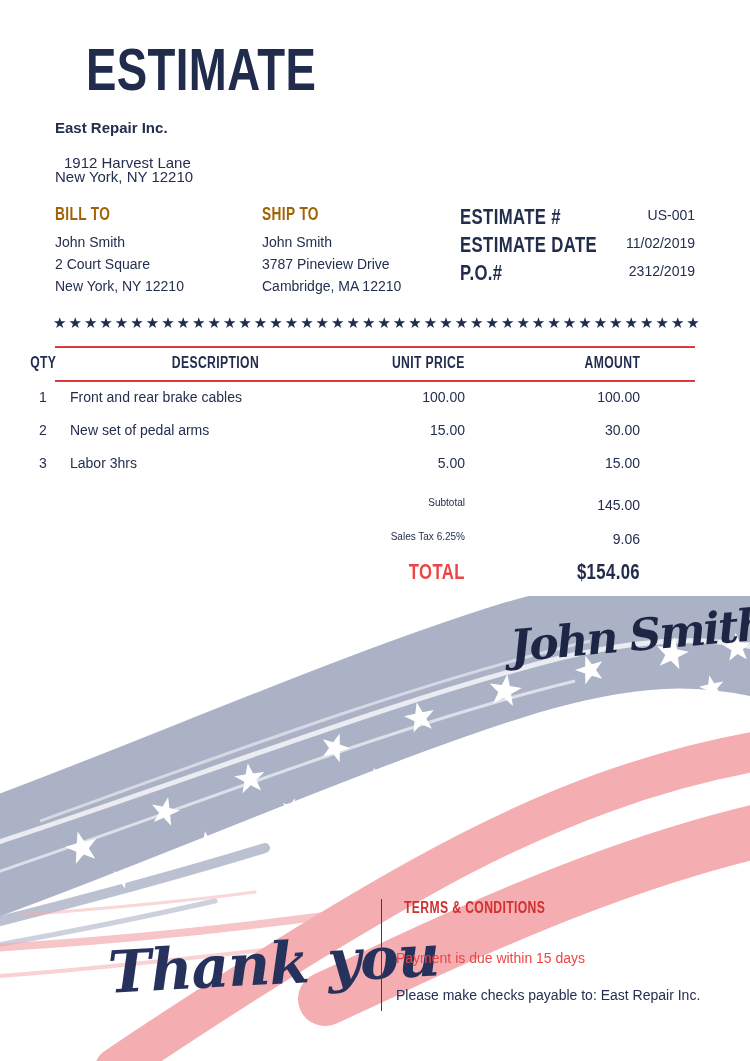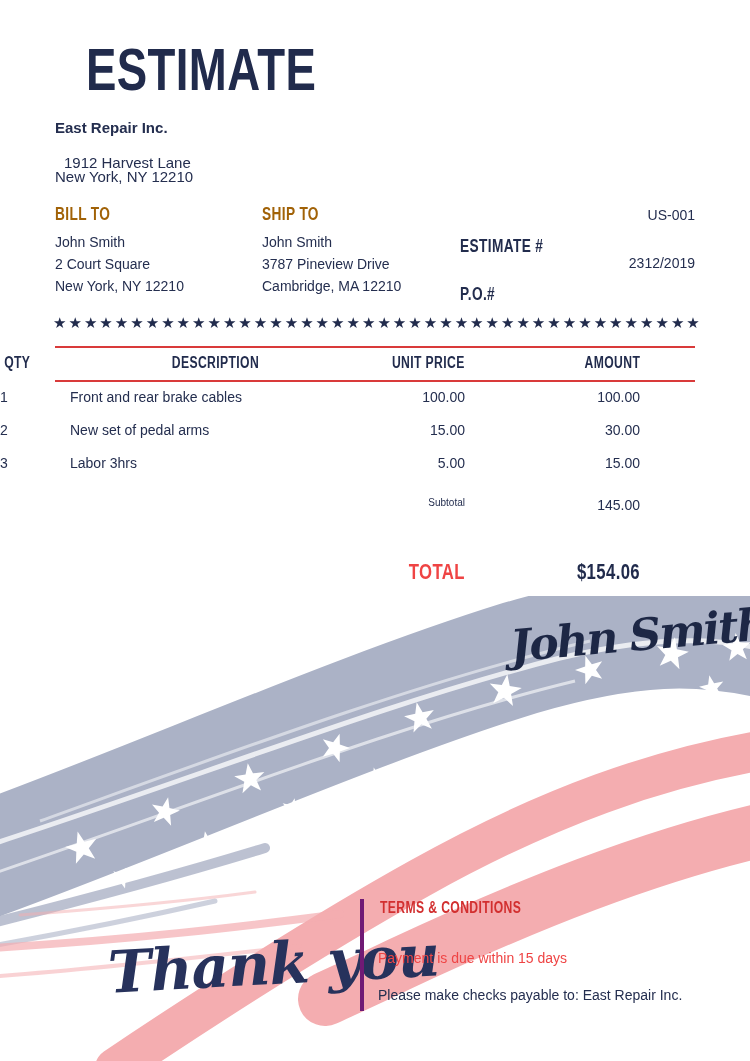--- a/index.html
+++ b/index.html
@@ -16,52 +16,52 @@
 
   .title{left:51px;top:40px;font-size:60px;font-weight:bold;color:#212b4c;line-height:1;margin-left:35px;}
   .co-name{left:55px;top:119px;font-size:15px;font-weight:bold;}
   .co-a1{left:55px;top:154px;font-size:15px;margin-left:9px;}
   .co-a2{left:55px;top:168px;font-size:15px;}
 
   .sec-h{font-size:18px;color:#a16207;}
   .addr{font-size:14px;line-height:22px;}
 
   .meta-row{position:absolute;left:460px;right:55px;height:24px;}
-  .meta-row .lbl{position:absolute;left:0;top:0;font-size:18px;color:#222c4d;margin-top:32px;}
+  .meta-row .lbl{position:absolute;left:0;top:0;font-size:22px;color:#222c4d;}
   .meta-row .val{position:absolute;right:0;top:3px;font-size:14px;text-align:right;}
 
   .stars{left:53px;top:314px;width:646px;font-size:15px;letter-spacing:2px;color:#222c4d;
          white-space:nowrap;overflow:hidden;}
 
   .rule{left:55px;width:640px;height:0;border-top:2px solid #d93a3a;}
 
   .tbl{left:55px;width:640px;}
   .trow{position:absolute;left:0;width:640px;height:22px;font-size:14px;}
-  .c-qty{position:absolute;left:0;width:70px;text-align:left;}
+  .c-qty{position:absolute;left:8px;width:70px;text-align:center;}
   .c-desc{position:absolute;left:70px;width:290px;text-align:left;}
   .c-desc-h{position:absolute;left:70px;width:290px;text-align:center;}
   .c-unit{position:absolute;right:175px;width:200px;text-align:right;}
   .c-amt{position:absolute;right:0;width:170px;text-align:right;}
   .th{font-size:16px;color:#222c4d;}
 
   .tot-lbl{font-size:10px;}
   .total-row .c-unit{font-size:22px;color:#ef4444;}
   .total-row .c-amt{font-size:22px;color:#212b4c;font-weight:bold;}
 
   .flag{left:0;top:596px;width:750px;height:465px;z-index:0;}
 
   .signature{left:510px;top:610px;width:240px;z-index:2;font-size:44px;font-style:italic;
              font-weight:bold;color:#1d2745;transform:rotate(-5deg);letter-spacing:-2px;
              font-family:"DejaVu Serif","Liberation Serif",serif;white-space:nowrap;}
   .thankyou{left:108px;top:930px;z-index:2;font-size:58px;font-style:italic;font-weight:bold;
             color:#27325c;transform:rotate(-3deg);letter-spacing:-1px;
             font-family:"DejaVu Serif","Liberation Serif",serif;white-space:nowrap;}
 
-  .terms{left:360px;top:899px;width:320px;z-index:2;border-left:4px solid #701a75;
-         padding-left:16px;height:112px;}
+  .terms{left:381px;top:899px;width:320px;z-index:2;border-left:1px solid #701a75;
+         padding-left:22px;height:112px;}
   .terms-h{font-size:16px;color:#d22f2f;}
   .terms-l1{position:absolute;left:14px;top:51px;font-size:14px;color:#ef4444;}
   .terms-l2{position:absolute;left:14px;top:88px;font-size:14px;color:#242e4f;}
 </style>
 </head>
 <body>
 
 <div class="page">
 
   <div class="abs title">
@@ -83,21 +83,25 @@
     <span class="cd ol">SHIP TO</span>
   </div>
   <div class="abs addr" style="left:262px;top:231px;">John Smith</div>
   <div class="abs addr" style="left:262px;top:253px;">3787 Pineview Drive</div>
   <div class="abs addr" style="left:262px;top:275px;">Cambridge, MA 12210</div>
 
   <div class="meta-row" style="top:204px;">
     <span class="lbl"><span class="cd ol">ESTIMATE #</span></span>
     <span class="val">US-001</span>
   </div>
-  <div class="meta-row" style="top:252px;">
+  <div class="meta-row" style="top:232px;">
+    <span class="lbl"><span class="cd ol">ESTIMATE DATE</span></span>
+    <span class="val">11/02/2019</span>
+  </div>
+  <div class="meta-row" style="top:260px;">
     <span class="lbl"><span class="cd ol">P.O.#</span></span>
     <span class="val">2312/2019</span>
   </div>
 
   <div class="abs stars">★★★★★★★★★★★★★★★★★★★★★★★★★★★★★★★★★★★★★★★★★★★★</div>
 
   <div class="abs rule" style="top:346px;"></div>
   <div class="abs rule" style="top:380px;"></div>
 
   <div class="abs tbl trow th" style="top:354px;">
@@ -122,20 +126,24 @@
   <div class="abs tbl trow" style="top:455px;">
     <span class="c-qty">3</span>
     <span class="c-desc">Labor 3hrs</span>
     <span class="c-unit">5.00</span>
     <span class="c-amt">15.00</span>
   </div>
 
   <div class="abs tbl trow" style="top:497px;">
     <span class="c-unit tot-lbl">Subtotal</span>
     <span class="c-amt">145.00</span>
+  </div>
+  <div class="abs tbl trow" style="top:531px;">
+    <span class="c-unit tot-lbl">Sales Tax 6.25%</span>
+    <span class="c-amt">9.06</span>
   </div>
   <div class="abs tbl trow total-row" style="top:559px;height:30px;">
     <span class="c-unit"><span class="cd or">TOTAL</span></span>
     <span class="c-amt"><span class="cd or">$154.06</span></span>
   </div>
 
   <svg class="abs flag" viewBox="0 0 750 465" aria-hidden="true">
     <defs>
       <path id="star5" d="M0,-10 L2.35,-3.24 L9.51,-3.09 L3.80,1.24 L5.88,8.09 L0,4 L-5.88,8.09 L-3.80,1.24 L-9.51,-3.09 L-2.35,-3.24 Z"></path>
     </defs>

